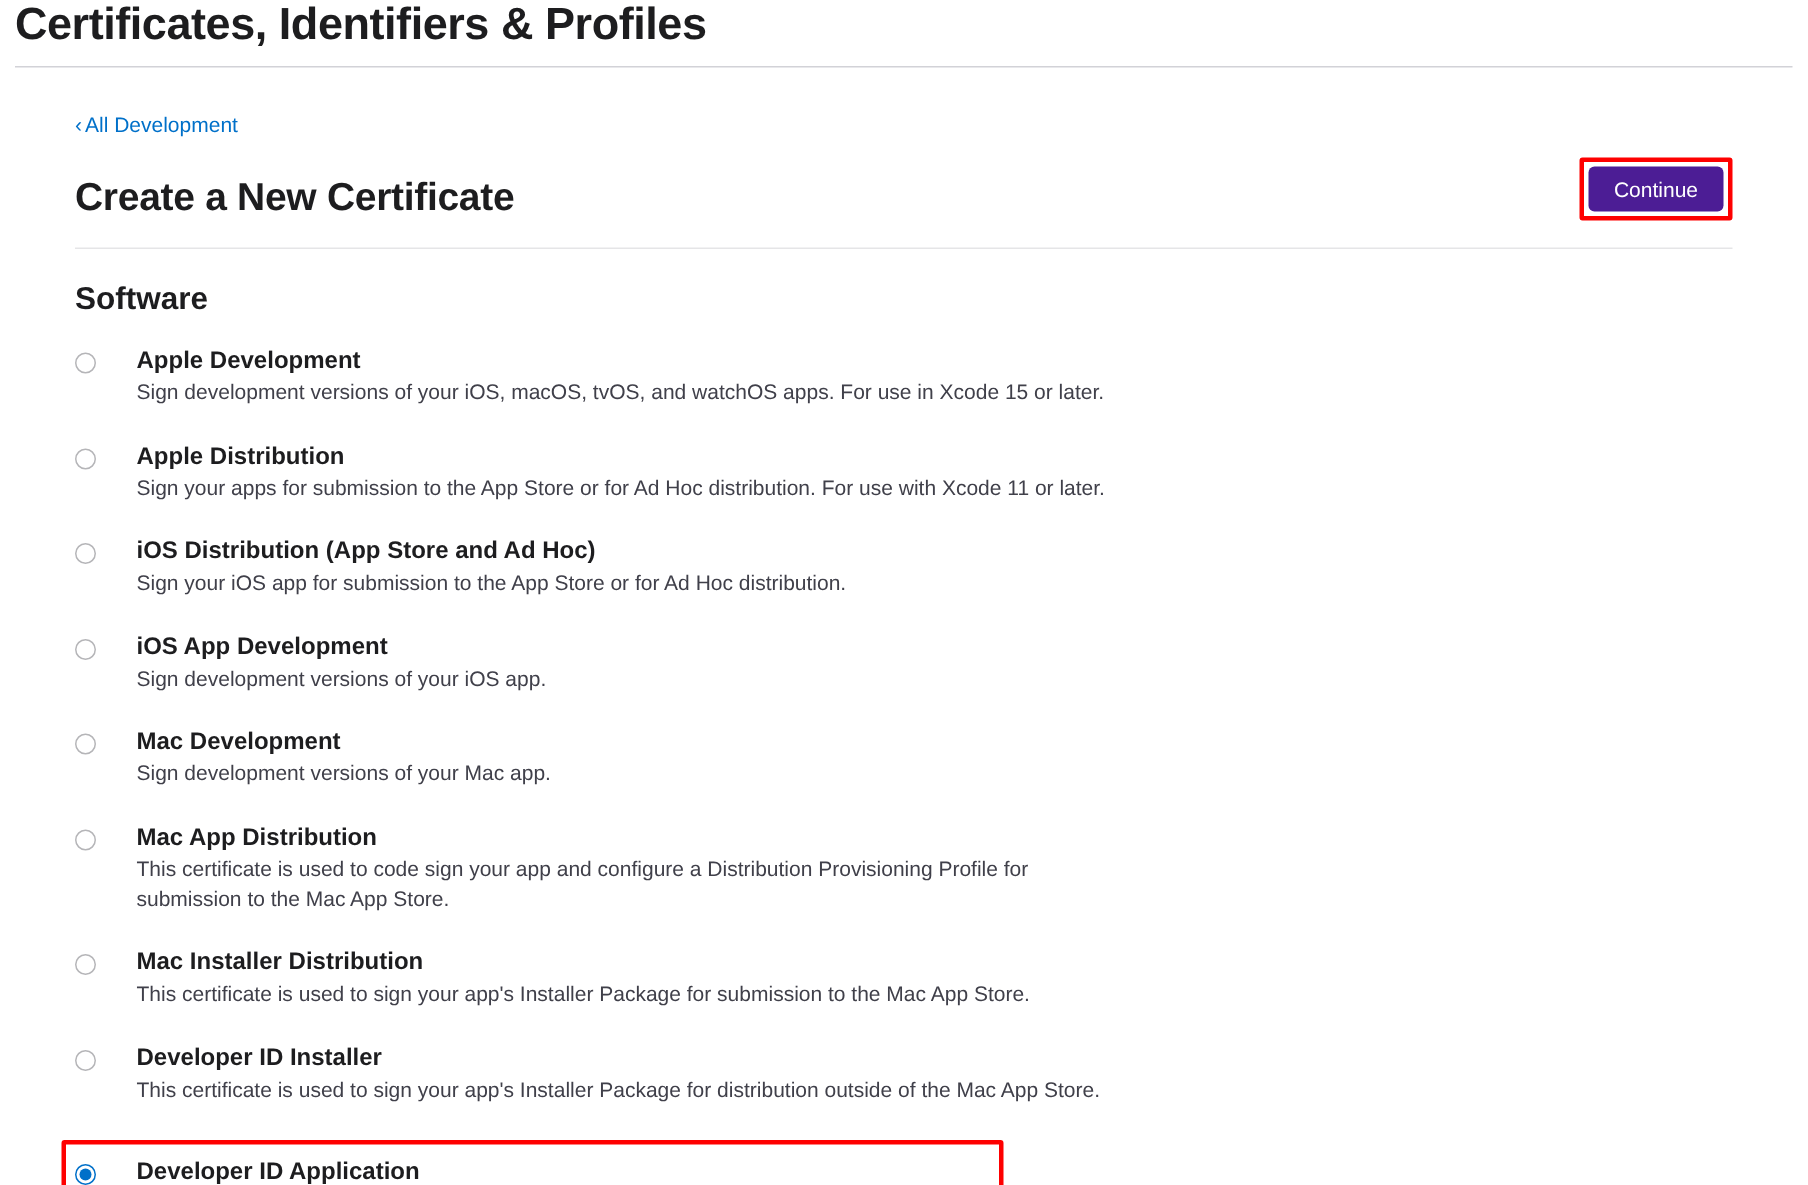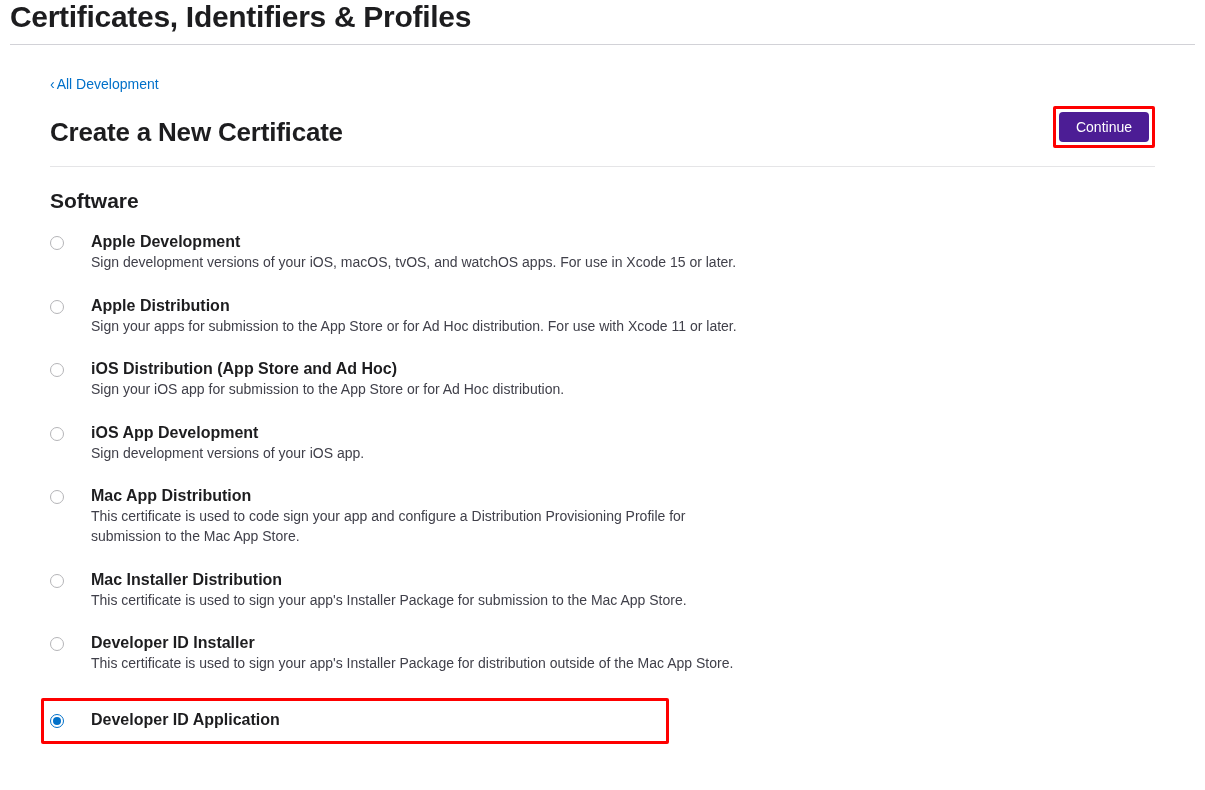--- a/index.html
+++ b/index.html
@@ -184,20 +184,27 @@
       <label class="option">
         <input type="radio" name="cert-type" class="radio" style="">
         <div class="option-text">
           <div class="option-title">iOS App Development</div>
           <div class="option-desc">Sign development versions of your iOS app.</div>
         </div>
       </label>
       <label class="option">
         <input type="radio" name="cert-type" class="radio" style="">
         <div class="option-text">
+          <div class="option-title">Mac Development</div>
+          <div class="option-desc">Sign development versions of your Mac app.</div>
+        </div>
+      </label>
+      <label class="option">
+        <input type="radio" name="cert-type" class="radio" style="">
+        <div class="option-text">
           <div class="option-title">Mac App Distribution</div>
           <div class="option-desc">This certificate is used to code sign your app and configure a Distribution Provisioning Profile for submission to the Mac App Store.</div>
         </div>
       </label>
       <label class="option">
         <input type="radio" name="cert-type" class="radio" style="">
         <div class="option-text">
           <div class="option-title">Mac Installer Distribution</div>
           <div class="option-desc">This certificate is used to sign your app's Installer Package for submission to the Mac App Store.</div>
         </div>

